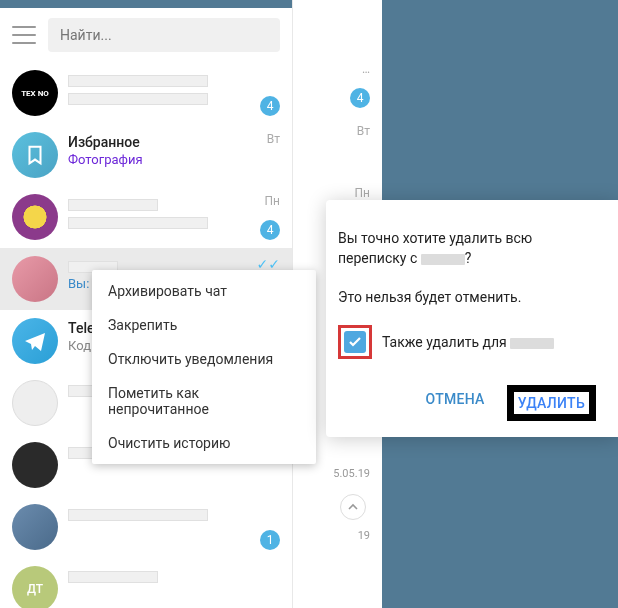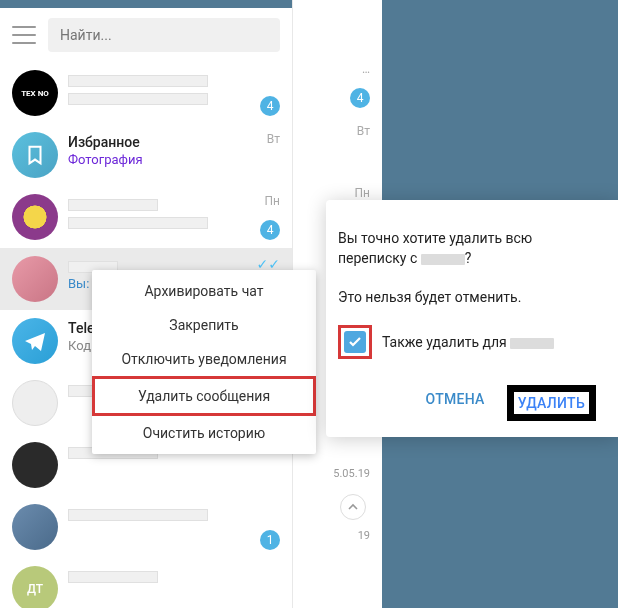--- a/index.html
+++ b/index.html
@@ -39,21 +39,21 @@
 .preview-blur-sm { display: inline-block; width: 90px; height: 12px; background: #f0f0f0; border: 1px solid #e0e0e0; vertical-align: middle; }
 
 .mid-strip { position: absolute; left: 292px; top: 0; width: 90px; height: 608px; background: #fff; border-left: 1px solid #e8e8e8; }
 .mid-row { height: 62px; position: relative; border-bottom: 0; }
 .mid-meta { position: absolute; right: 12px; top: 8px; font-size: 12px; color: #aaa; }
 .mid-badge { position: absolute; right: 12px; bottom: 8px; min-width: 20px; height: 20px; border-radius: 10px; background: #4fb3e4; color: #fff; font-size: 12px; display: flex; align-items: center; justify-content: center; padding: 0 6px; }
 .mid-text { position: absolute; right: 12px; bottom: 8px; font-size: 11px; color: #999; }
 .up-arrow { position: absolute; right: 16px; width: 26px; height: 26px; border-radius: 50%; background: #fff; border: 1px solid #ddd; display: flex; align-items: center; justify-content: center; }
 
 .ctx-menu { position: absolute; left: 92px; top: 270px; width: 224px; background: #fff; box-shadow: 0 2px 10px rgba(0,0,0,0.25); border-radius: 2px; z-index: 10; padding: 4px 0; }
-.ctx-item { padding: 9px 16px; font-size: 14px; color: #333; cursor: pointer; text-align: center; }
+.ctx-item { padding: 9px 16px; font-size: 14px; color: #333; cursor: pointer; }
 .red-box { border: 3px solid #d63838; }
 
 .dialog { position: absolute; right: 0; top: 200px; width: 292px; background: #fff; border-radius: 4px 0 0 4px; box-shadow: 0 2px 20px rgba(0,0,0,0.2); z-index: 20; padding: 28px 22px 16px 12px; }
 .dialog-text { font-size: 14px; color: #222; line-height: 1.45; margin-bottom: 18px; }
 .dialog-check-row { display: flex; align-items: center; gap: 10px; margin-bottom: 26px; }
 .checkbox { width: 22px; height: 22px; border-radius: 3px; background: #4fa8e0; display: flex; align-items: center; justify-content: center; }
 .checkbox svg { width: 14px; height: 14px; }
 .check-wrap { border: 3px solid #d63838; padding: 3px; }
 .dialog-buttons { display: flex; justify-content: flex-end; gap: 18px; }
 .dlg-btn { font-size: 14px; font-weight: 500; color: #3a8ac9; cursor: pointer; padding: 6px 4px; letter-spacing: 0.3px; }
@@ -189,21 +189,21 @@
           <path d="M2 8l4-4 4 4" stroke="#999" stroke-width="1.6" fill="none"></path>
         </svg>
     </div>
   </div>
 </div>
 
 <div class="ctx-menu">
   <div class="ctx-item">Архивировать чат</div>
   <div class="ctx-item">Закрепить</div>
   <div class="ctx-item">Отключить уведомления</div>
-  <div class="ctx-item red-box">Удалить сообщения</div>
+  <div class="ctx-item">Пометить как непрочитанное</div>
   <div class="ctx-item">Очистить историю</div>
 </div>
 
 <div class="dialog">
   <div class="dialog-text">
     <span>Вы точно хотите удалить всю переписку с </span><span class="blur-name"></span><span>?</span>
   </div>
   <div class="dialog-text">Это нельзя будет отменить.</div>
   <div class="dialog-check-row">
     <div class="check-wrap">

